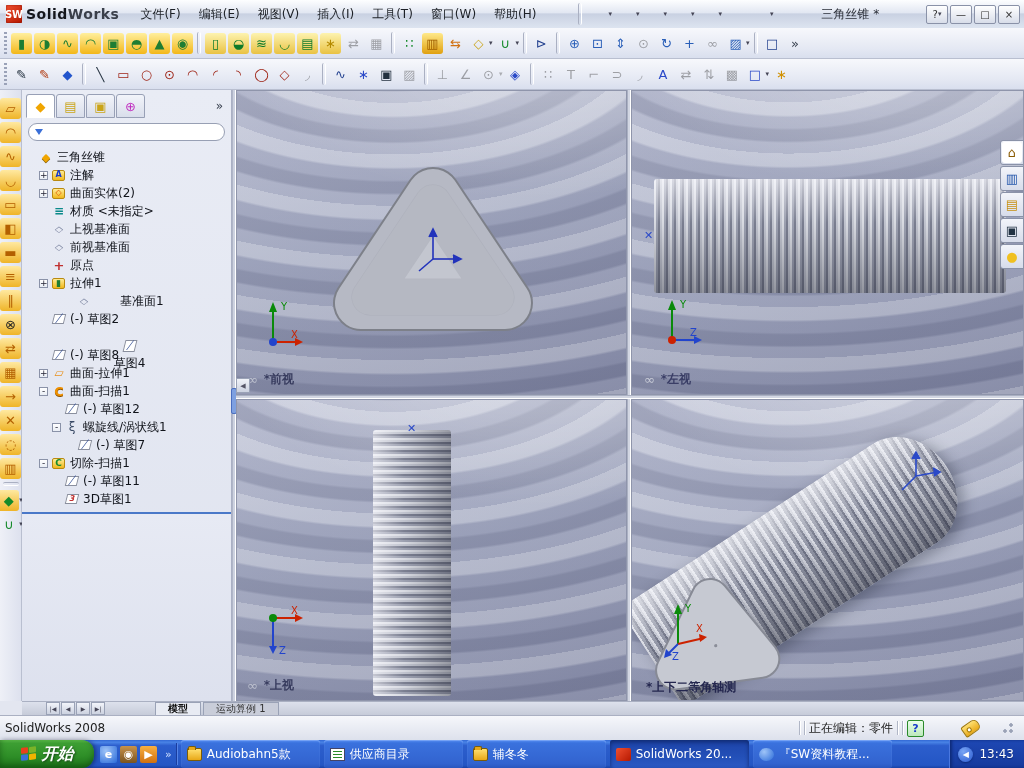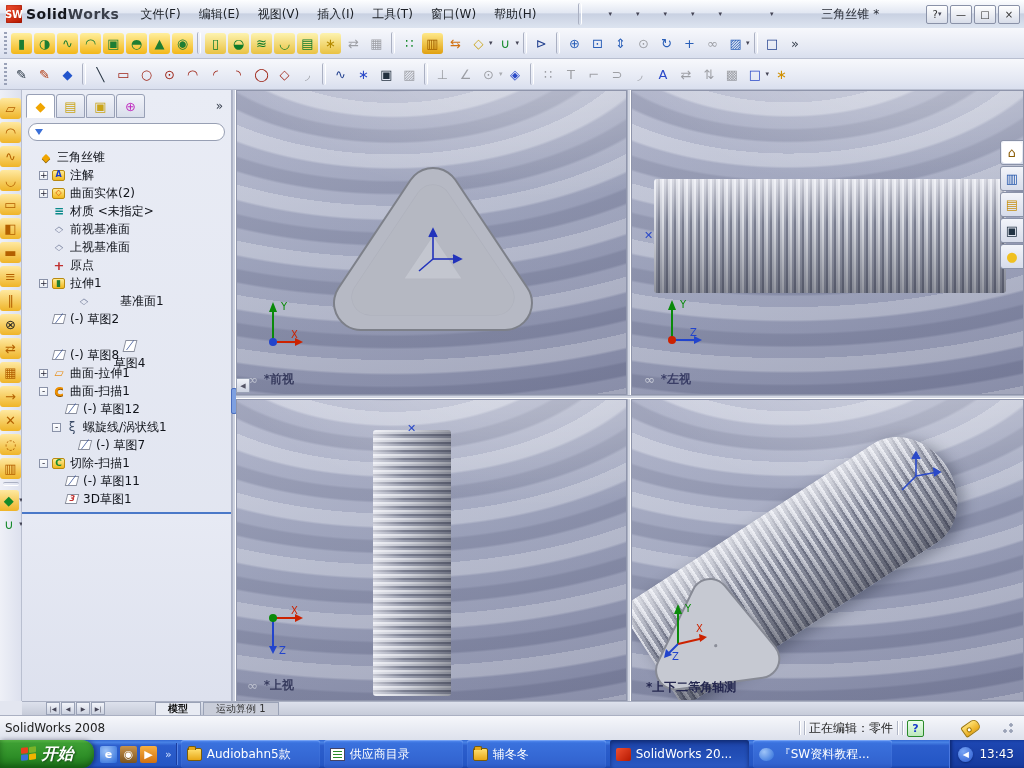--- a/index.html
+++ b/index.html
@@ -715,30 +715,30 @@
           <span class="ticon" data-icon="surface-folder"></span>
           <span class="tlabel">曲面实体(2)</span>
         </div>
 
         <div class="trow" title="材质 &lt;未指定&gt;" style="padding-left: 15px;">
           <span class="texp"></span>
           <span class="ticon" data-icon="material"></span>
           <span class="tlabel">材质 &lt;未指定&gt;</span>
         </div>
 
+        <div class="trow" title="上视基准面" style="padding-left: 15px;">
+          <span class="texp"></span>
+          <span class="ticon" data-icon="plane"></span>
+          <span class="tlabel">上视基准面</span>
+        </div>
+
         <div class="trow" title="前视基准面" style="padding-left: 15px;">
           <span class="texp"></span>
           <span class="ticon" data-icon="plane"></span>
           <span class="tlabel">前视基准面</span>
-        </div>
-
-        <div class="trow" title="上视基准面" style="padding-left: 15px;">
-          <span class="texp"></span>
-          <span class="ticon" data-icon="plane"></span>
-          <span class="tlabel">上视基准面</span>
         </div>
 
 
         <div class="trow" title="原点" style="padding-left: 15px;">
           <span class="texp"></span>
           <span class="ticon" data-icon="origin"></span>
           <span class="tlabel">原点</span>
         </div>
 
         <div class="trow" title="拉伸1" style="padding-left: 15px;">

